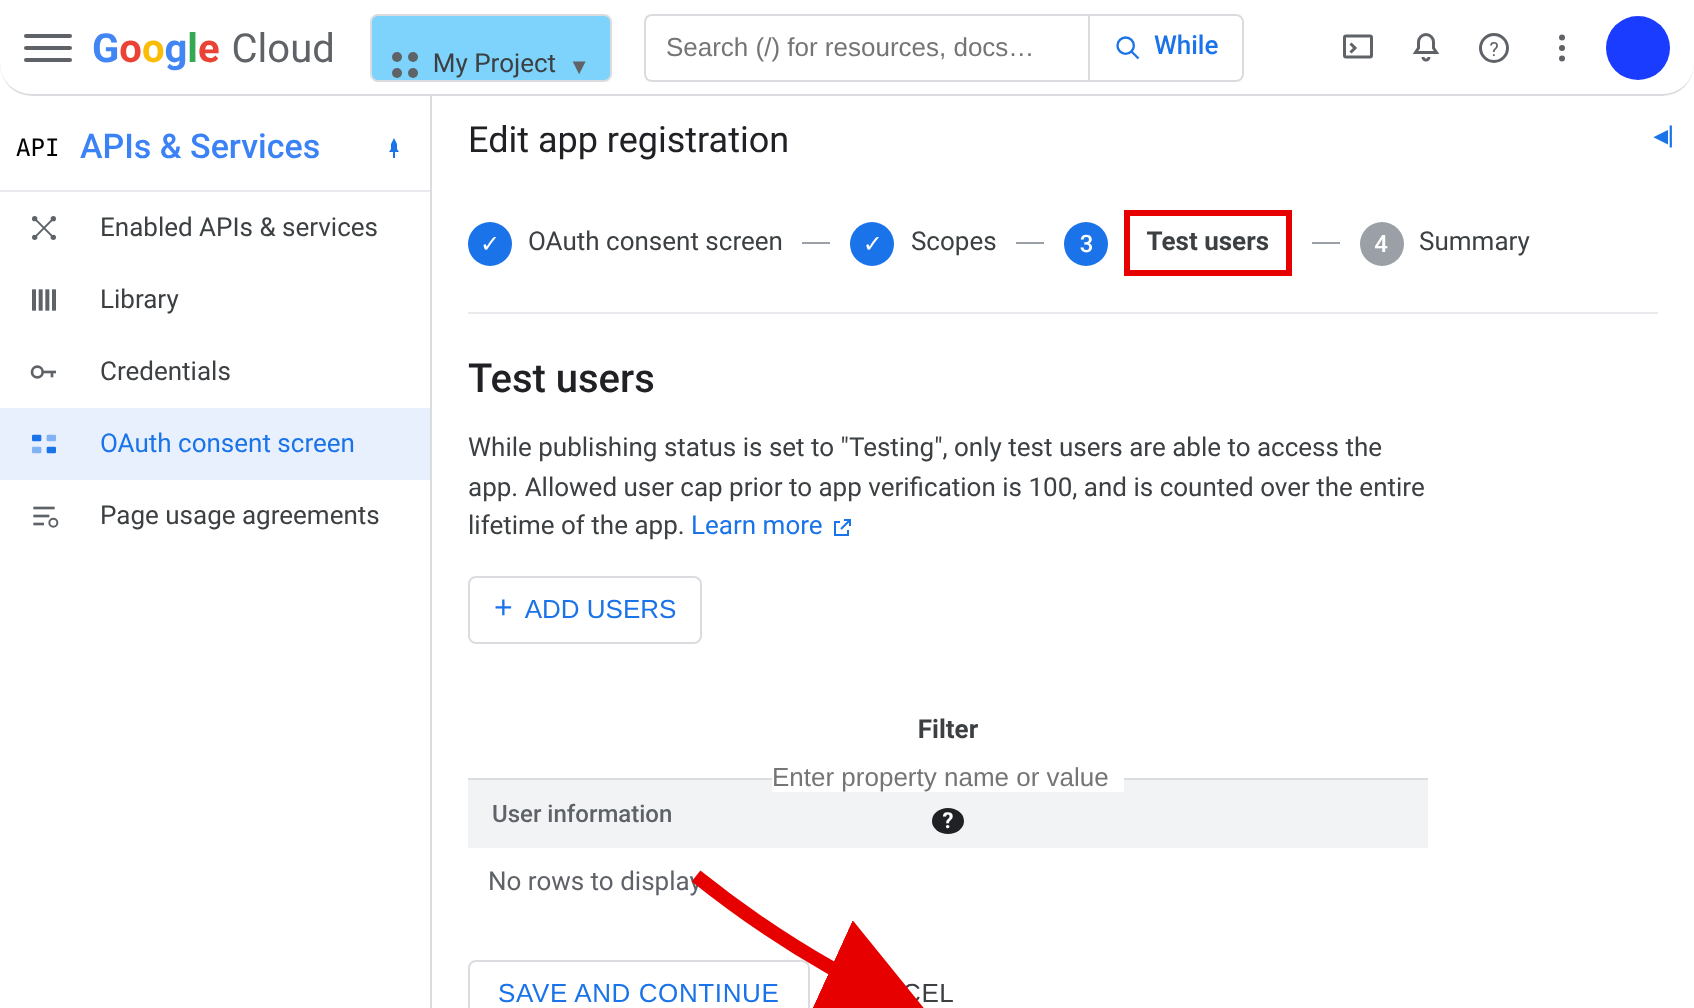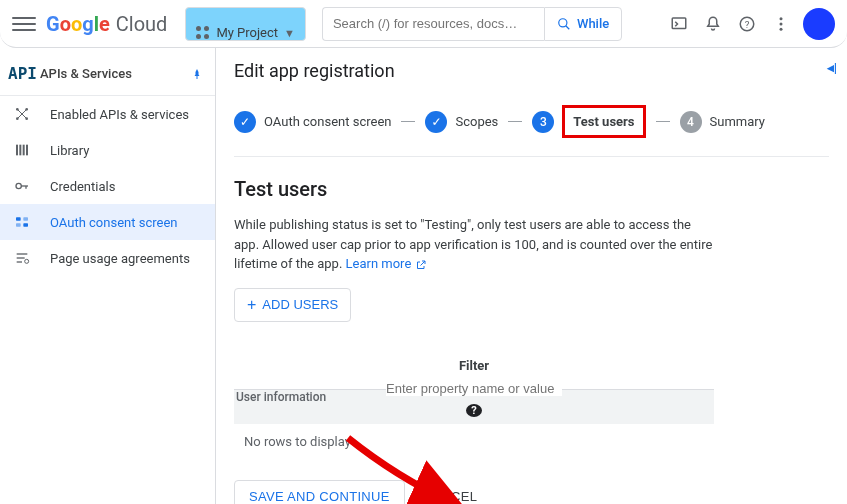--- a/index.html
+++ b/index.html
@@ -21,22 +21,22 @@
   .search-input { width: 222px; height: 34px; border: 1px solid #dadce0; border-right: none; border-radius: 4px 0 0 4px; padding: 0 10px; font-size: 13px; color: #5f6368; }
   .search-btn { display: flex; align-items: center; gap: 6px; border: 1px solid #dadce0; border-left: 1px solid #dadce0; border-radius: 0 4px 4px 0; height: 34px; padding: 0 12px; background: #fff; color: #1a73e8; font-weight: 500; cursor: pointer; }
   .topbar .spacer { flex: 1; }
   .top-icon { width: 24px; height: 24px; color: #5f6368; cursor: pointer; display: flex; align-items: center; justify-content: center; }
   .avatar { width: 32px; height: 32px; border-radius: 50%; background: #1a3cff; cursor: pointer; }
   
   
   .layout { display: flex; height: calc(100% - 48px); }
   .sidebar { width: 216px; border-right: 1px solid #dadce0; padding-top: 4px; }
   .side-header { display: flex; align-items: center; height: 44px; padding: 0 12px 0 8px; border-bottom: 1px solid #e8eaed; }
-  .side-header .logo { font-family: monospace; font-weight: 700; font-size: 16px; color: #0c4a6e; width: 24px; }
-  .side-header .title { font-size: 13px; font-weight: 500; color: #404040; flex: 1; margin-left: 8px; }
+  .side-header .logo { font-family: monospace; font-weight: 400; font-size: 12px; color: #000000; width: 24px; }
+  .side-header .title { font-size: 17px; font-weight: 500; color: #3b82f6; flex: 1; margin-left: 8px; }
   .pin { color: #1a73e8; font-size: 14px; }
   .side-item { display: flex; align-items: center; height: 36px; padding: 0 12px 0 12px; gap: 18px; cursor: pointer; color: #3c4043; }
   .side-item .icon { width: 20px; display: flex; justify-content: center; color: #5f6368; }
   .side-item.active { background: #e8f0fe; color: #1a73e8; }
   .side-item.active .icon { color: #1a73e8; }
   .side-item:first-of-type { margin-top: 8px; }
   
   
   .main { flex: 1; position: relative; padding: 12px 18px; overflow: hidden; }
   .page-title { font-size: 18px; font-weight: 400; color: #202124; margin-bottom: 18px; }
@@ -56,21 +56,21 @@
   .section-title { font-size: 20px; font-weight: 500; color: #202124; margin: 6px 0 14px; }
   .help-text { font-size: 13px; color: #3c4043; line-height: 1.5; max-width: 480px; }
   .help-text a { color: #1a73e8; text-decoration: none; }
   .add-users-btn { display: inline-flex; align-items: center; gap: 6px; border: 1px solid #dadce0; border-radius: 4px; background: #fff; color: #1a73e8; font-weight: 500; height: 34px; padding: 0 12px; margin-top: 14px; cursor: pointer; font-size: 13px; }
   
   .table-area { margin-top: 28px; max-width: 480px; }
   .filter-row { display: flex; align-items: center; height: 40px; border-bottom: 1px solid #dadce0; gap: 8px; position: relative; flex-direction: column; }
   .filter-row .flabel { font-weight: 700; font-size: 13px; color: #3c4043; }
   .filter-row input { border: none; flex: 1; font-size: 13px; color: #80868b; outline: none; }
   .filter-row .help { width: 16px; height: 16px; border-radius: 50%; background: #202124; color: #fff; font-size: 11px; display: flex; align-items: center; justify-content: center; cursor: pointer; font-weight: 700; }
-  .th-row { height: 34px; background: #f1f3f4; display: flex; padding: 0 2px; font-size: 12px; font-weight: 500; color: #5f6368; }
+  .th-row { height: 34px; background: #f1f3f4; display: flex; align-items: center; padding: 0 12px; font-size: 12px; font-weight: 500; color: #5f6368; }
   .empty-row { height: 36px; display: flex; align-items: center; padding: 0 10px; font-size: 13px; color: #5f6368; }
   
   .action-row { display: flex; gap: 18px; margin-top: 20px; align-items: center; }
   .save-btn { border: 1px solid #dadce0; background: #fff; color: #1a73e8; font-weight: 500; padding: 8px 14px; border-radius: 4px; cursor: pointer; font-size: 13px; letter-spacing: 0.3px; }
   .cancel-btn { background: none; border: none; color: #3c4043; font-weight: 500; font-size: 13px; cursor: pointer; letter-spacing: 0.3px; }
   
   
   .arrow { position: absolute; left: 122px; top: 380px; pointer-events: none; }
   
   svg { display: block; }

